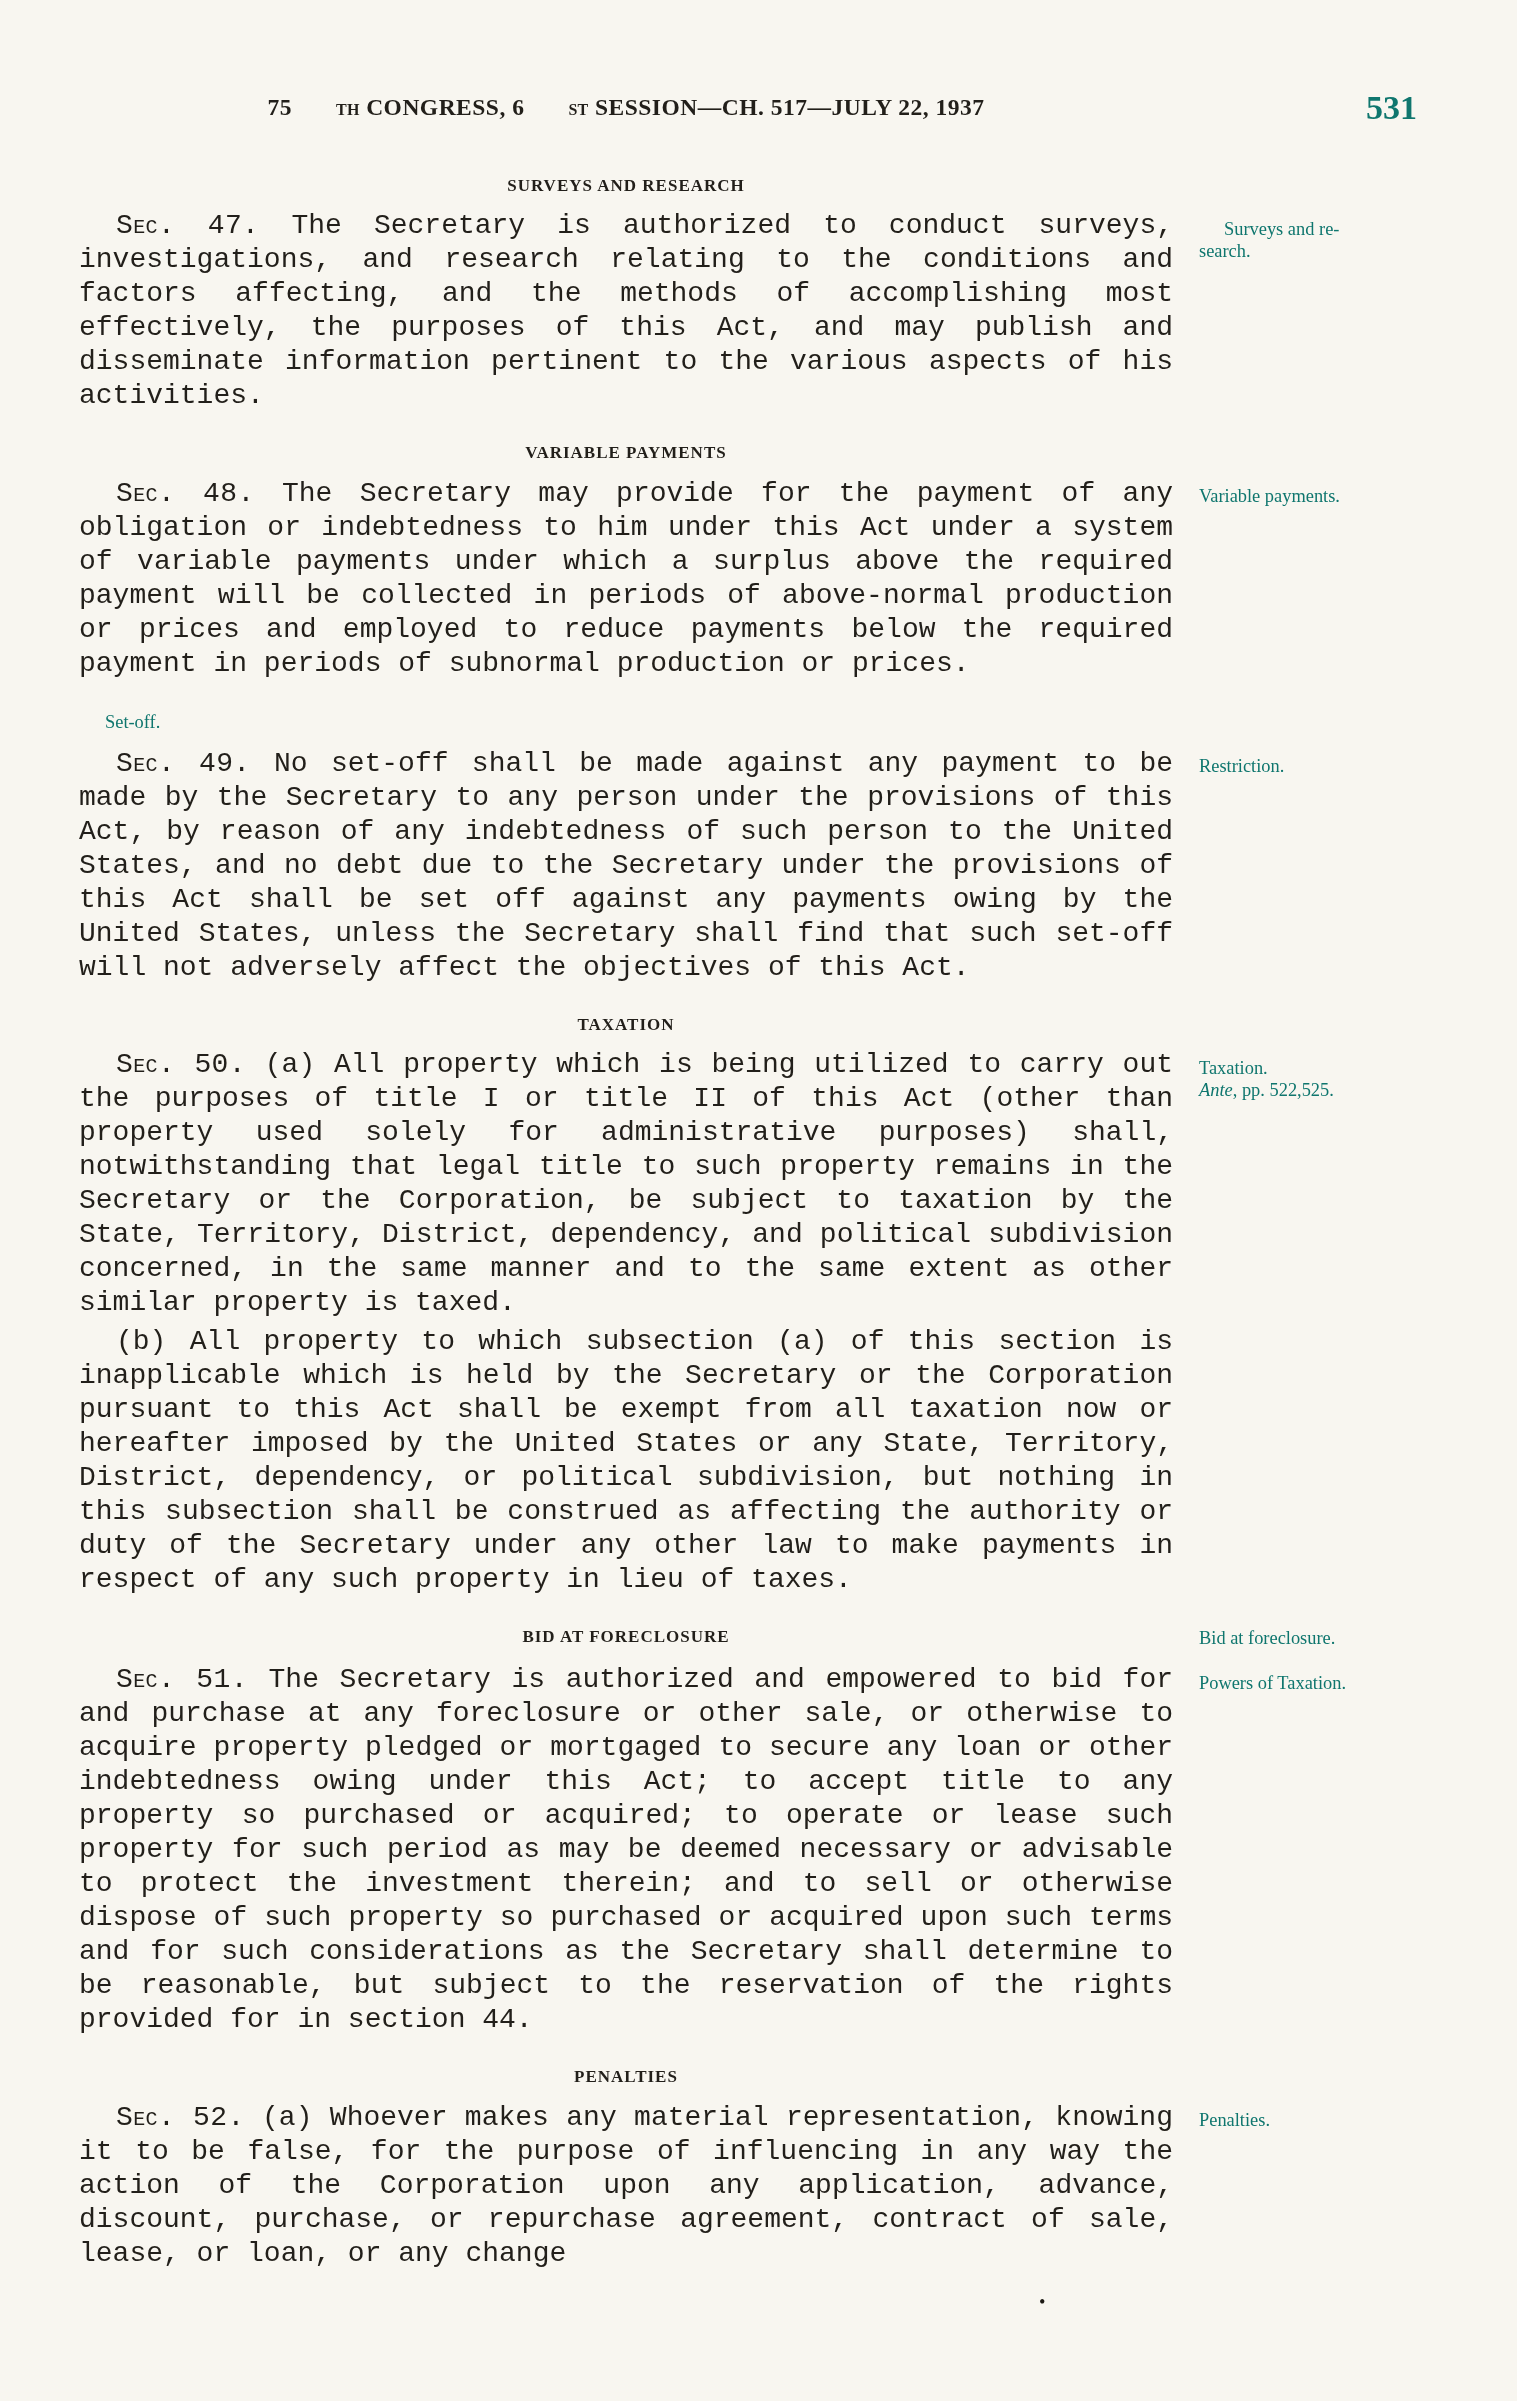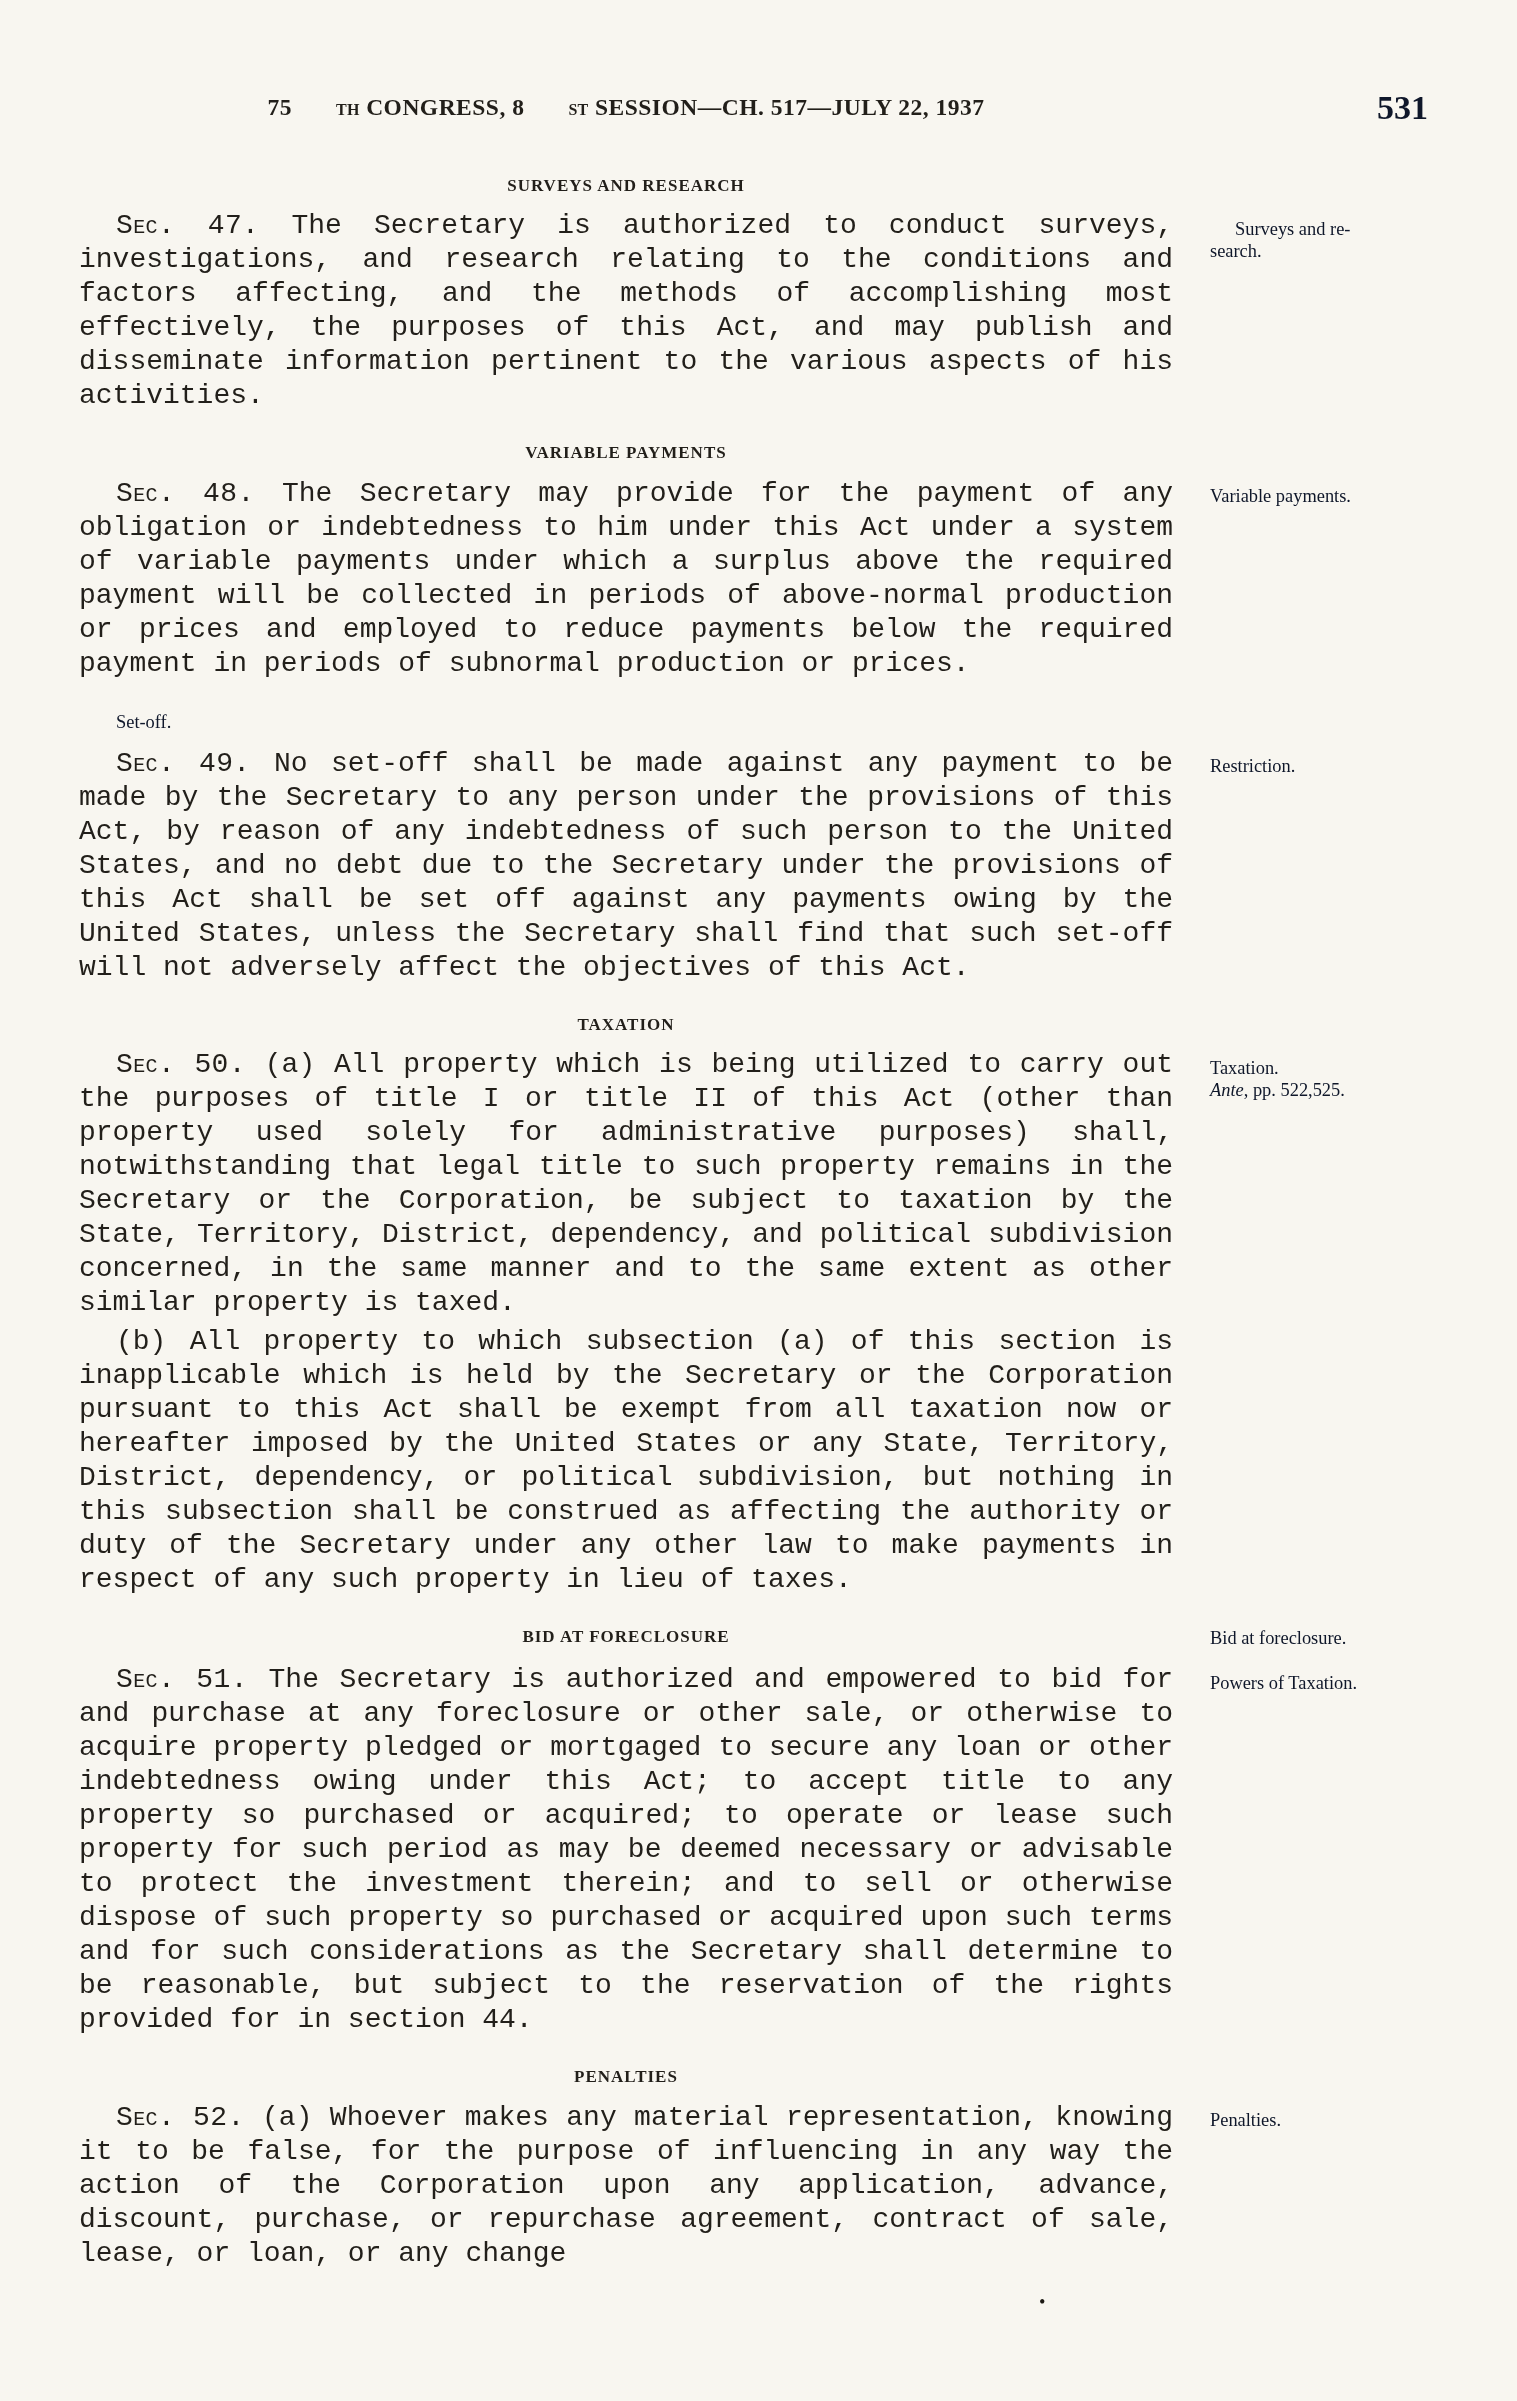--- a/index.html
+++ b/index.html
@@ -12,24 +12,24 @@
     font-family: "Liberation Serif", "DejaVu Serif", serif;
     box-sizing: border-box;
     padding: 94px 0 0 79px;
     overflow: hidden;
   }
   .row { display: flex; align-items: flex-start; }
   .main-col { width: 1094px; flex: none; }
   .notes-col {
     width: 260px;
     flex: none;
-    margin-left: 37px;
+    margin-left: 26px;
     font-size: 18.4px;
     line-height: 22.6px;
-    color: #0f172a;
+    color: #0f766e;
   }
   
   .page-header { margin-bottom: 28.5px; }
   .session-line {
     text-align: center;
     font-size: 23.5px;
     font-weight: 700;
     letter-spacing: 0.5px;
     white-space: nowrap;
   }
@@ -74,21 +74,21 @@
   }
 </style>
 </head>
 <body>
 
 <div class="page">
 
   <div class="row page-header">
     <div class="main-col">
       <div class="session-line">
-        <span>75</span><span class="suffix">TH</span><span> CONGRESS, 8</span><span class="suffix">ST</span><span> SESSION—CH. 517—JULY 22, 1937</span>
+        <span>75</span><span class="suffix">TH</span><span> CONGRESS, 6</span><span class="suffix">ST</span><span> SESSION—CH. 517—JULY 22, 1937</span>
       </div>
     </div>
     <div class="notes-col">
       <div class="page-number">531</div>
     </div>
   </div>
 
   <div class="row heading-row">
     <div class="main-col">
         <h2 class="sec-heading">SURVEYS AND RESEARCH</h2>

